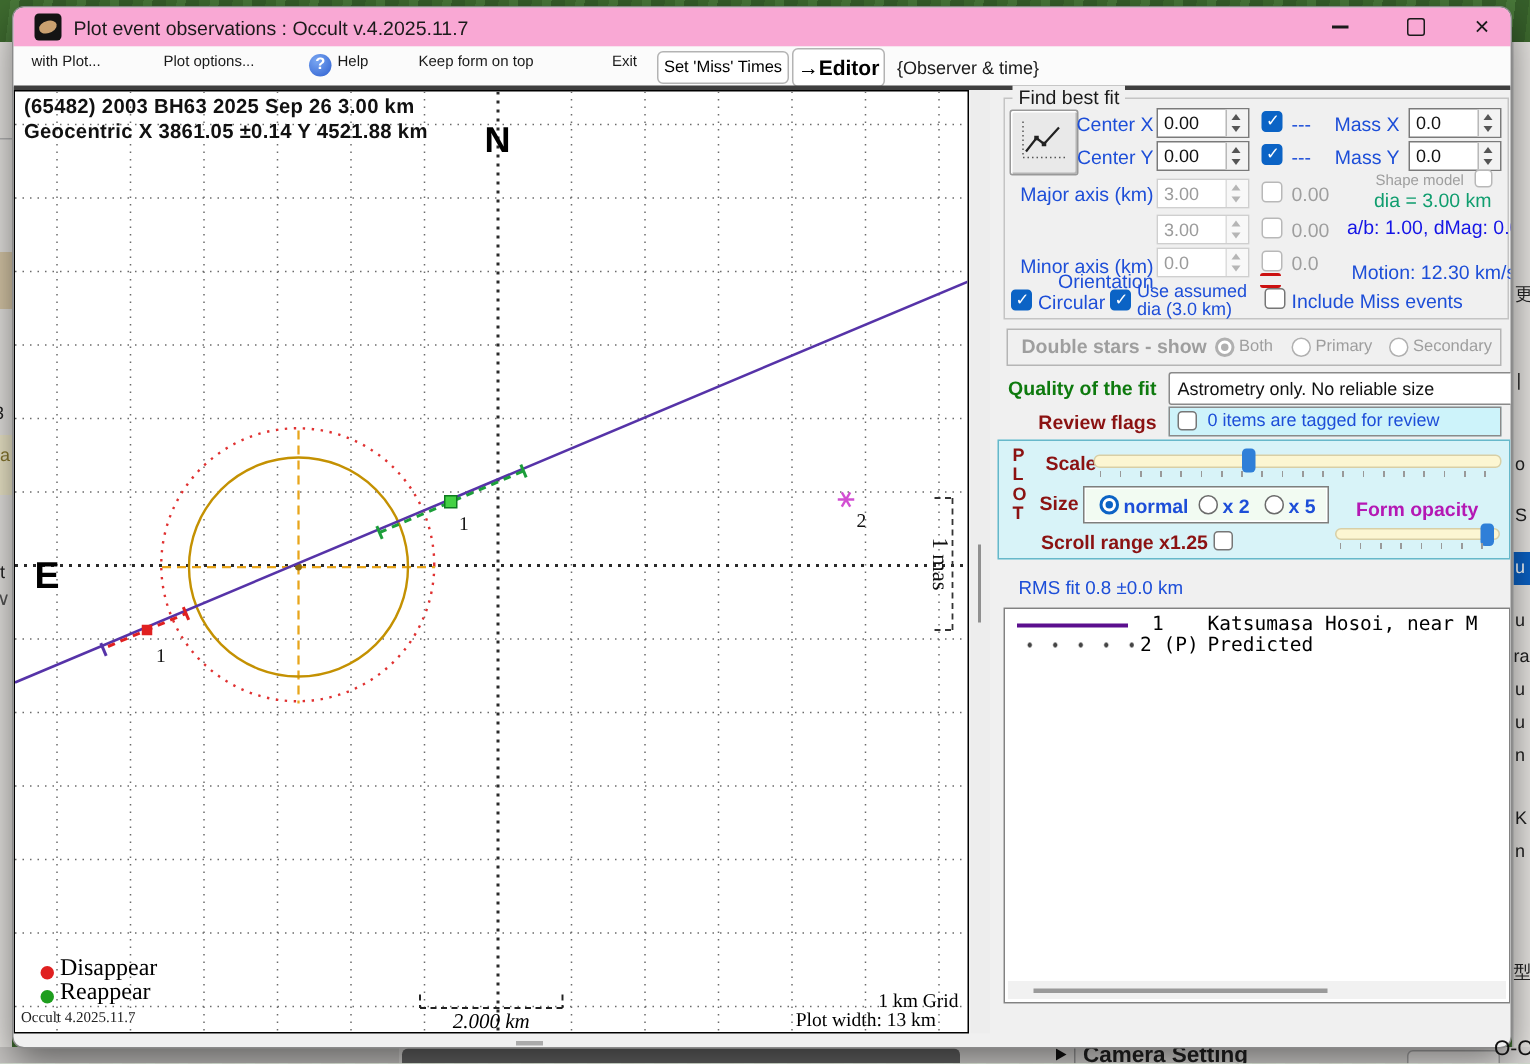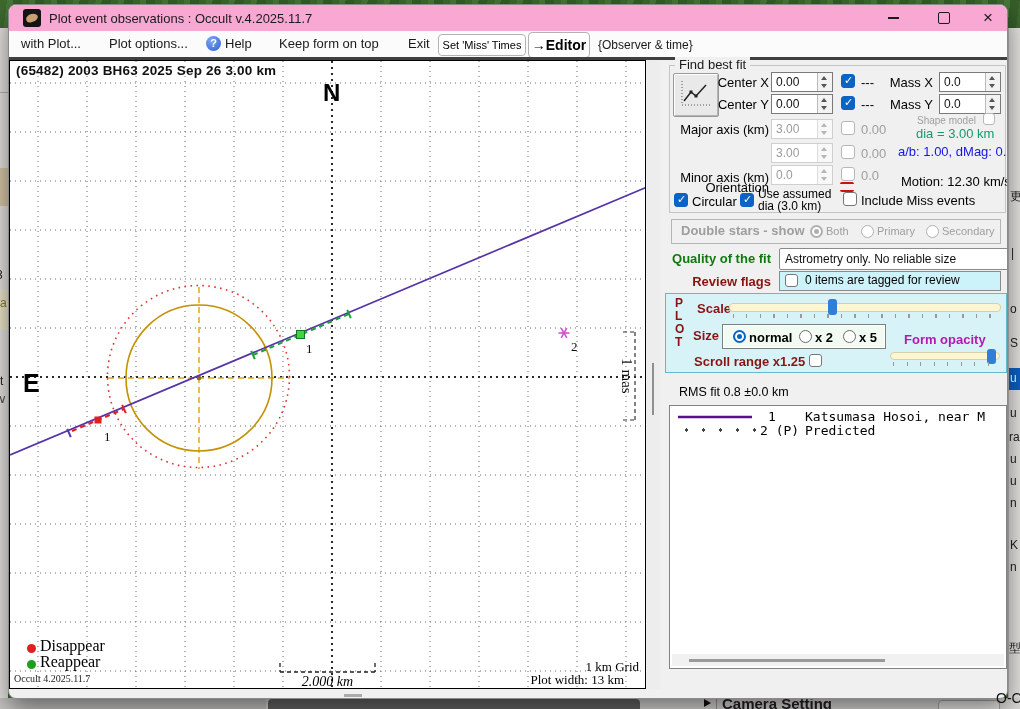--- a/index.html
+++ b/index.html
@@ -13,37 +13,37 @@
   
   .win{position:absolute;left:8px;top:4px;width:1000px;height:695px;background:#f0f0f0;
     border:1px solid #8a8a8a;border-radius:8px;box-shadow:0 10px 26px rgba(0,0,0,.5);overflow:hidden;box-sizing:border-box;}
   .titlebar{position:absolute;left:0;top:0;width:100%;height:26px;background:#f9a8d4;}
   .titletext{position:absolute;left:40px;top:6px;font-size:13px;color:#1b1b1b;white-space:nowrap;}
   .appicon{position:absolute;left:14px;top:4px;width:18px;height:18px;background:#141414;border-radius:3px;}
   .appicon i{position:absolute;left:3px;top:5px;width:12px;height:8px;background:#c9a070;
     border-radius:55% 45% 60% 40%;transform:rotate(-12deg);display:block;}
   .wbtn{position:absolute;top:0;width:44px;height:26px;display:flex;align-items:center;justify-content:center;color:#1a1a1a;}
   .menubar{position:absolute;left:0;top:26px;width:100%;height:27px;background:#fbfbfb;}
-  .mitem{position:absolute;top:5px;font-size:13px;color:#1a1a1a;white-space:nowrap;}
+  .mitem{position:absolute;top:5px;font-size:10px;color:#1a1a1a;white-space:nowrap;}
   .mbtn{position:absolute;background:#fff;border:1px solid #b3b3b3;border-radius:4px;
     display:flex;align-items:center;justify-content:center;white-space:nowrap;box-sizing:border-box;}
   .helpico{position:absolute;left:197px;top:5px;width:15px;height:15px;border-radius:50%;
     background:radial-gradient(circle at 35% 30%,#7aa7f2,#2d5fd0);color:#fff;font:bold 11px "Liberation Sans",sans-serif;
     text-align:center;line-height:15px;}
   .darkband{position:absolute;left:0;top:52px;width:100%;height:3px;background:#3f3f3f;}
   
   .plot{position:absolute;left:0;top:55px;width:637px;height:629px;background:#fff;border:1px solid #000;box-sizing:border-box;overflow:hidden;}
   .ptitle{position:absolute;left:6px;font-weight:bold;font-size:13.5px;color:#111;white-space:nowrap;letter-spacing:.2px;}
   .serif{font-family:"Liberation Serif",serif;}
   .pscroll{position:absolute;left:638px;top:55px;width:13px;height:629px;background:#ededed;}
   .pscroll i{position:absolute;left:5px;top:303px;width:2px;height:52px;background:#8f8f8f;display:block;}
   
   .gb{position:absolute;border:1px solid #c4c4c4;box-sizing:border-box;}
   .gblabel{position:absolute;background:#f0f0f0;padding:0 4px;font-size:13px;color:#1a1a1a;white-space:nowrap;}
-  .lbl{position:absolute;font-size:13px;color:#000000;white-space:nowrap;}
+  .lbl{position:absolute;font-size:13px;color:#1d4ed8;white-space:nowrap;}
   .rlbl{text-align:right;}
   .nf{position:absolute;height:20px;background:#fff;border:1px solid #7a7a7a;box-sizing:border-box;display:flex;font-size:12px;color:#111;}
   .nf .val{flex:1;padding:2px 0 0 4px;}
   .spin{position:relative;width:14px;background:#f3f3f3;border-left:1px solid #b9b9b9;}
   .spin:before,.spin:after{content:"";position:absolute;left:3px;border-left:3.5px solid transparent;border-right:3.5px solid transparent;}
   .spin:before{top:3px;border-bottom:4px solid #555;}
   .spin:after{bottom:3px;border-top:4px solid #555;}
   .nf.dis{border-color:#cfcfcf;color:#9b9b9b;}
   .nf.dis .spin{border-left-color:#ddd;background:#f8f8f8;}
   .nf.dis .spin:before{border-bottom-color:#b5b5b5;}
@@ -220,20 +220,21 @@
         <g stroke="#222" stroke-width="1.3" stroke-dasharray="4,3" fill="none">
           <line x1="270" y1="602" x2="270" y2="611"></line>
           <line x1="365" y1="602" x2="365" y2="611"></line>
           <line x1="270" y1="611" x2="365" y2="611"></line>
         </g>
 
         <text x="313" y="40" font-family="Liberation Sans,sans-serif" font-size="24" font-weight="bold" fill="#000">N</text>
         <text x="13" y="331" font-family="Liberation Sans,sans-serif" font-size="25" font-weight="bold" fill="#000">E</text>
       </svg>
       <div class="ptitle" style="top:2px;">(65482) 2003 BH63  2025 Sep 26   3.00 km</div>
+      <div class="ptitle" style="top:19px;">Geocentric X 3861.05 ±0.14 Y 4521.88 km</div>
 
       <div class="abs" style="left:17px;top:583px;width:9px;height:9px;border-radius:50%;background:#e02020;"></div>
       <div class="abs serif" style="left:30px;top:576px;font-size:16px;">Disappear</div>
       <div class="abs" style="left:17px;top:599px;width:9px;height:9px;border-radius:50%;background:#1e9e1e;"></div>
       <div class="abs serif" style="left:30px;top:592px;font-size:16px;">Reappear</div>
       <div class="abs serif" style="left:4px;top:612px;font-size:10px;color:#222;">Occult 4.2025.11.7</div>
       <div class="abs serif" style="left:270px;top:613px;width:95px;text-align:center;font-style:italic;font-size:14px;">2.000 km</div>
       <div class="abs serif" style="top:598px;right:6px;font-size:13px;">1 km Grid</div>
       <div class="abs serif" style="top:611px;right:21px;font-size:13px;">Plot width: 13 km</div>
     </div>

